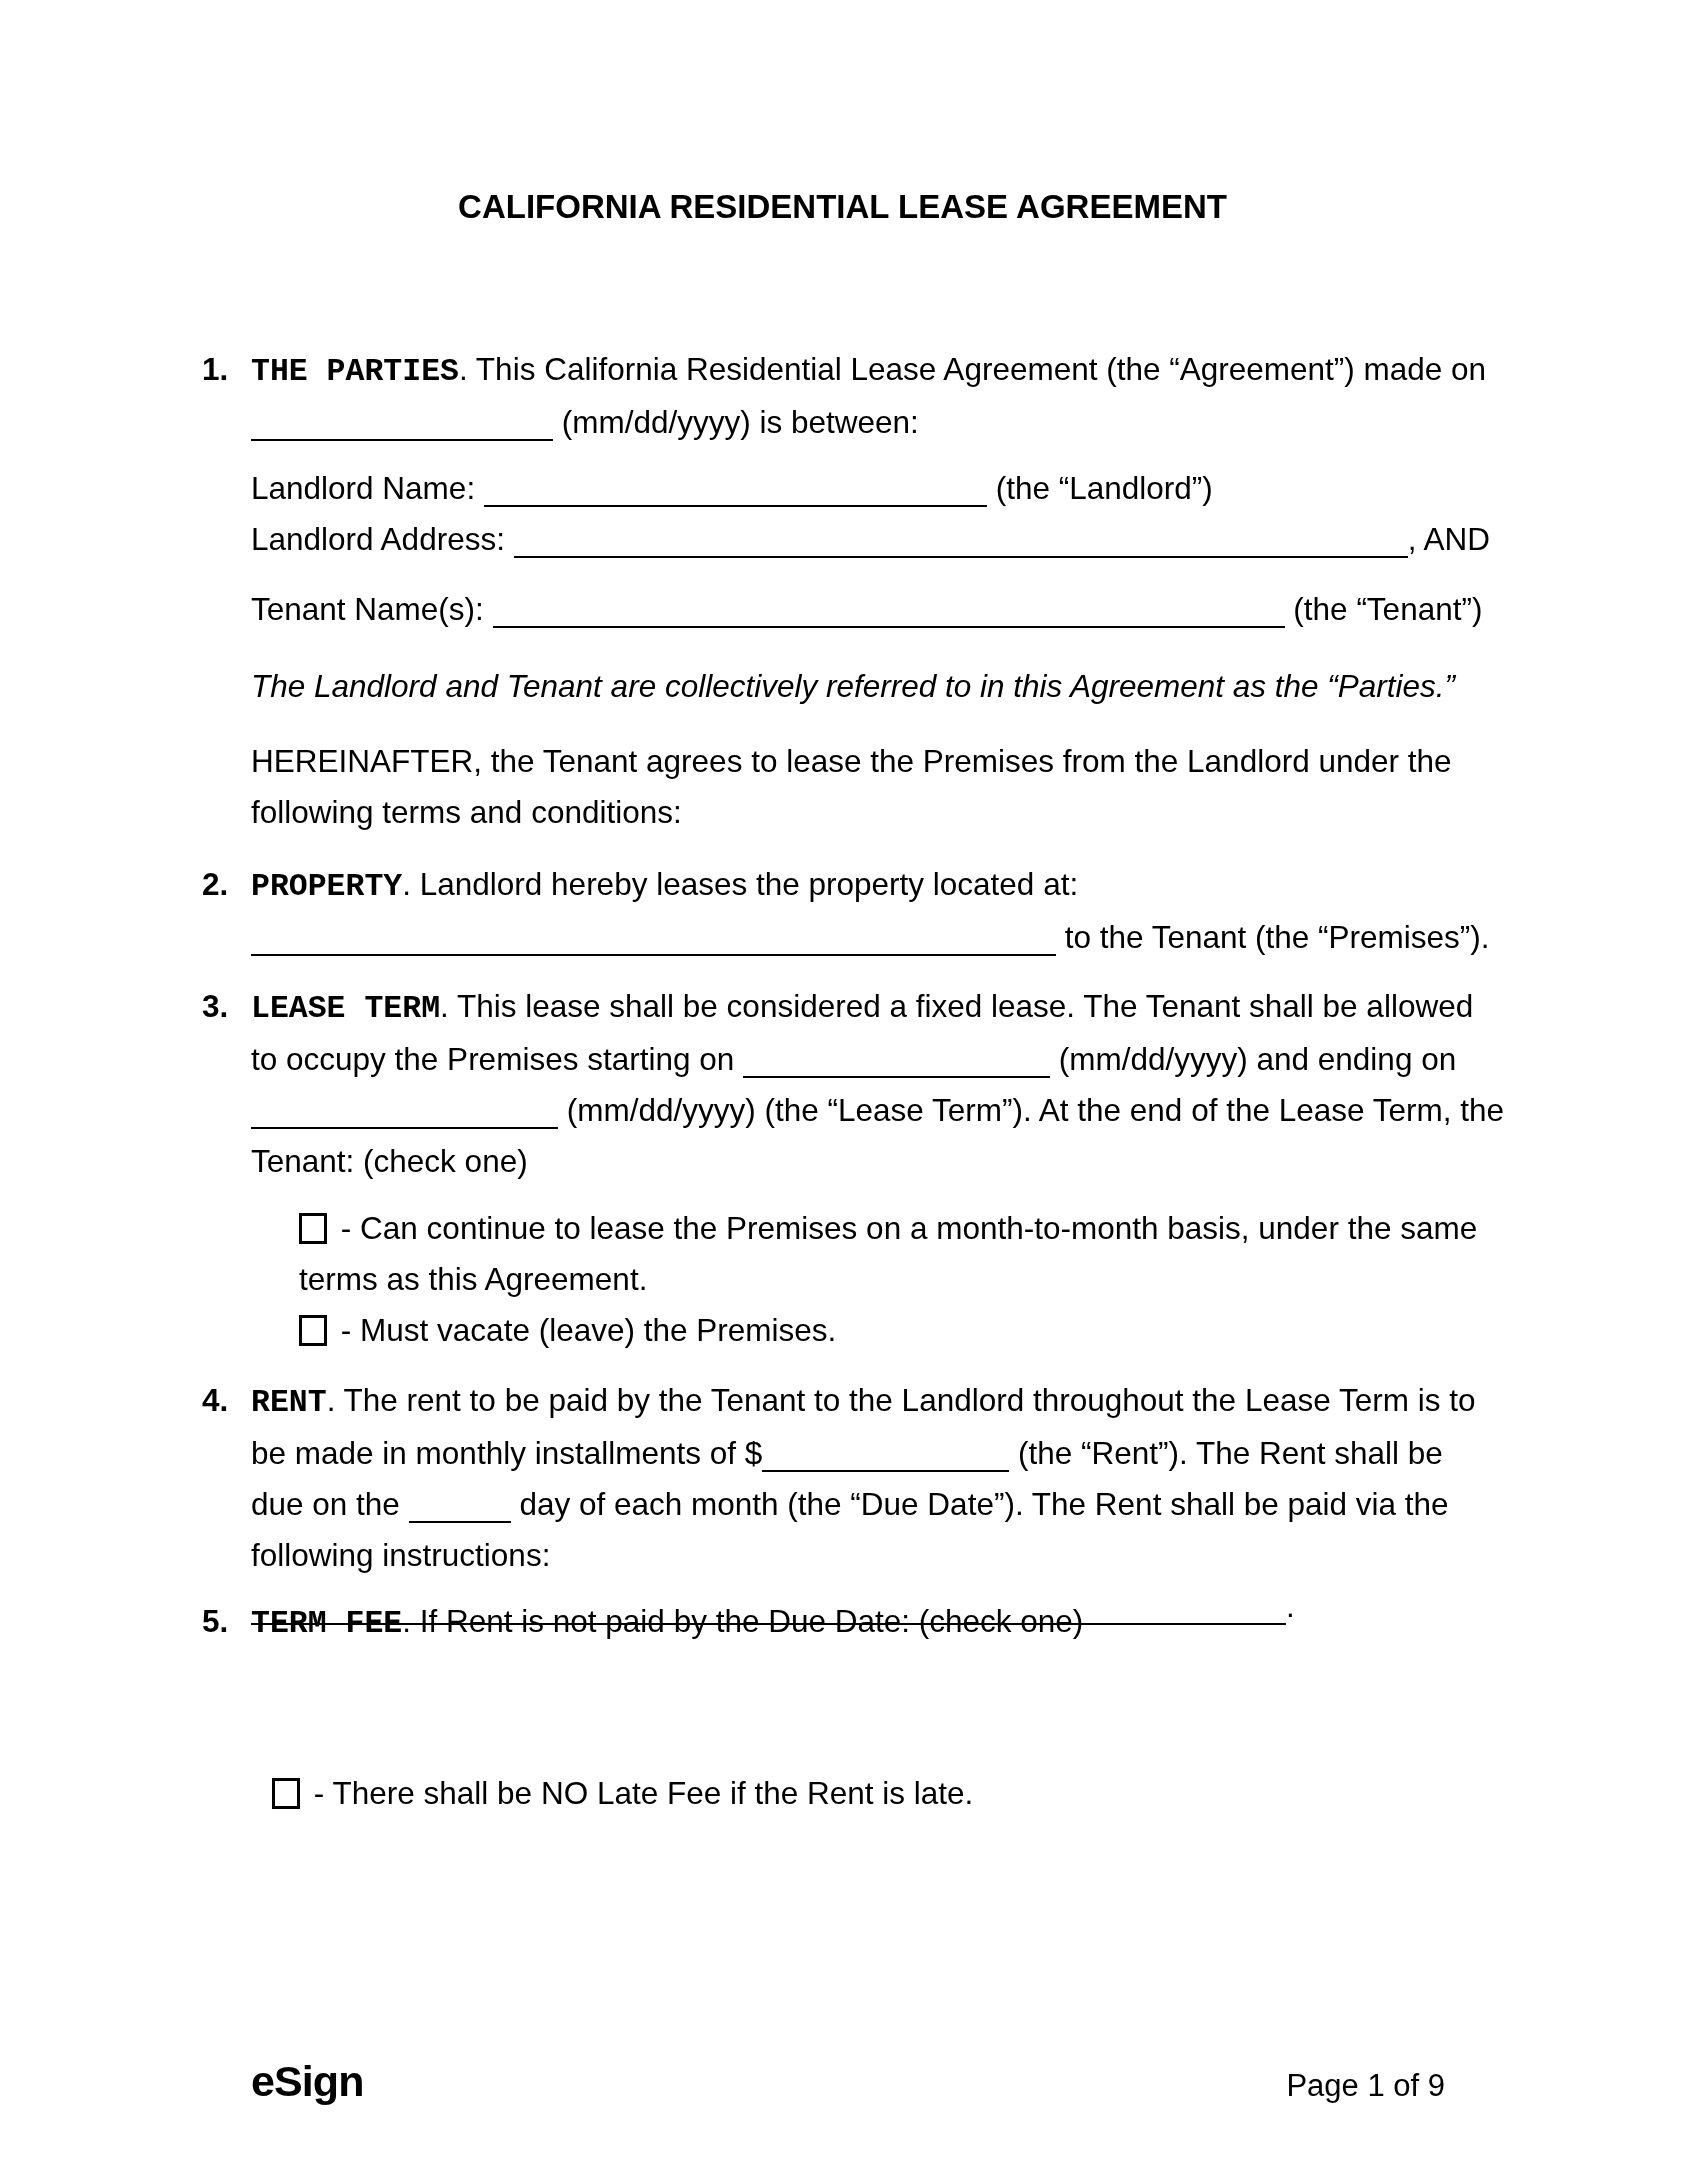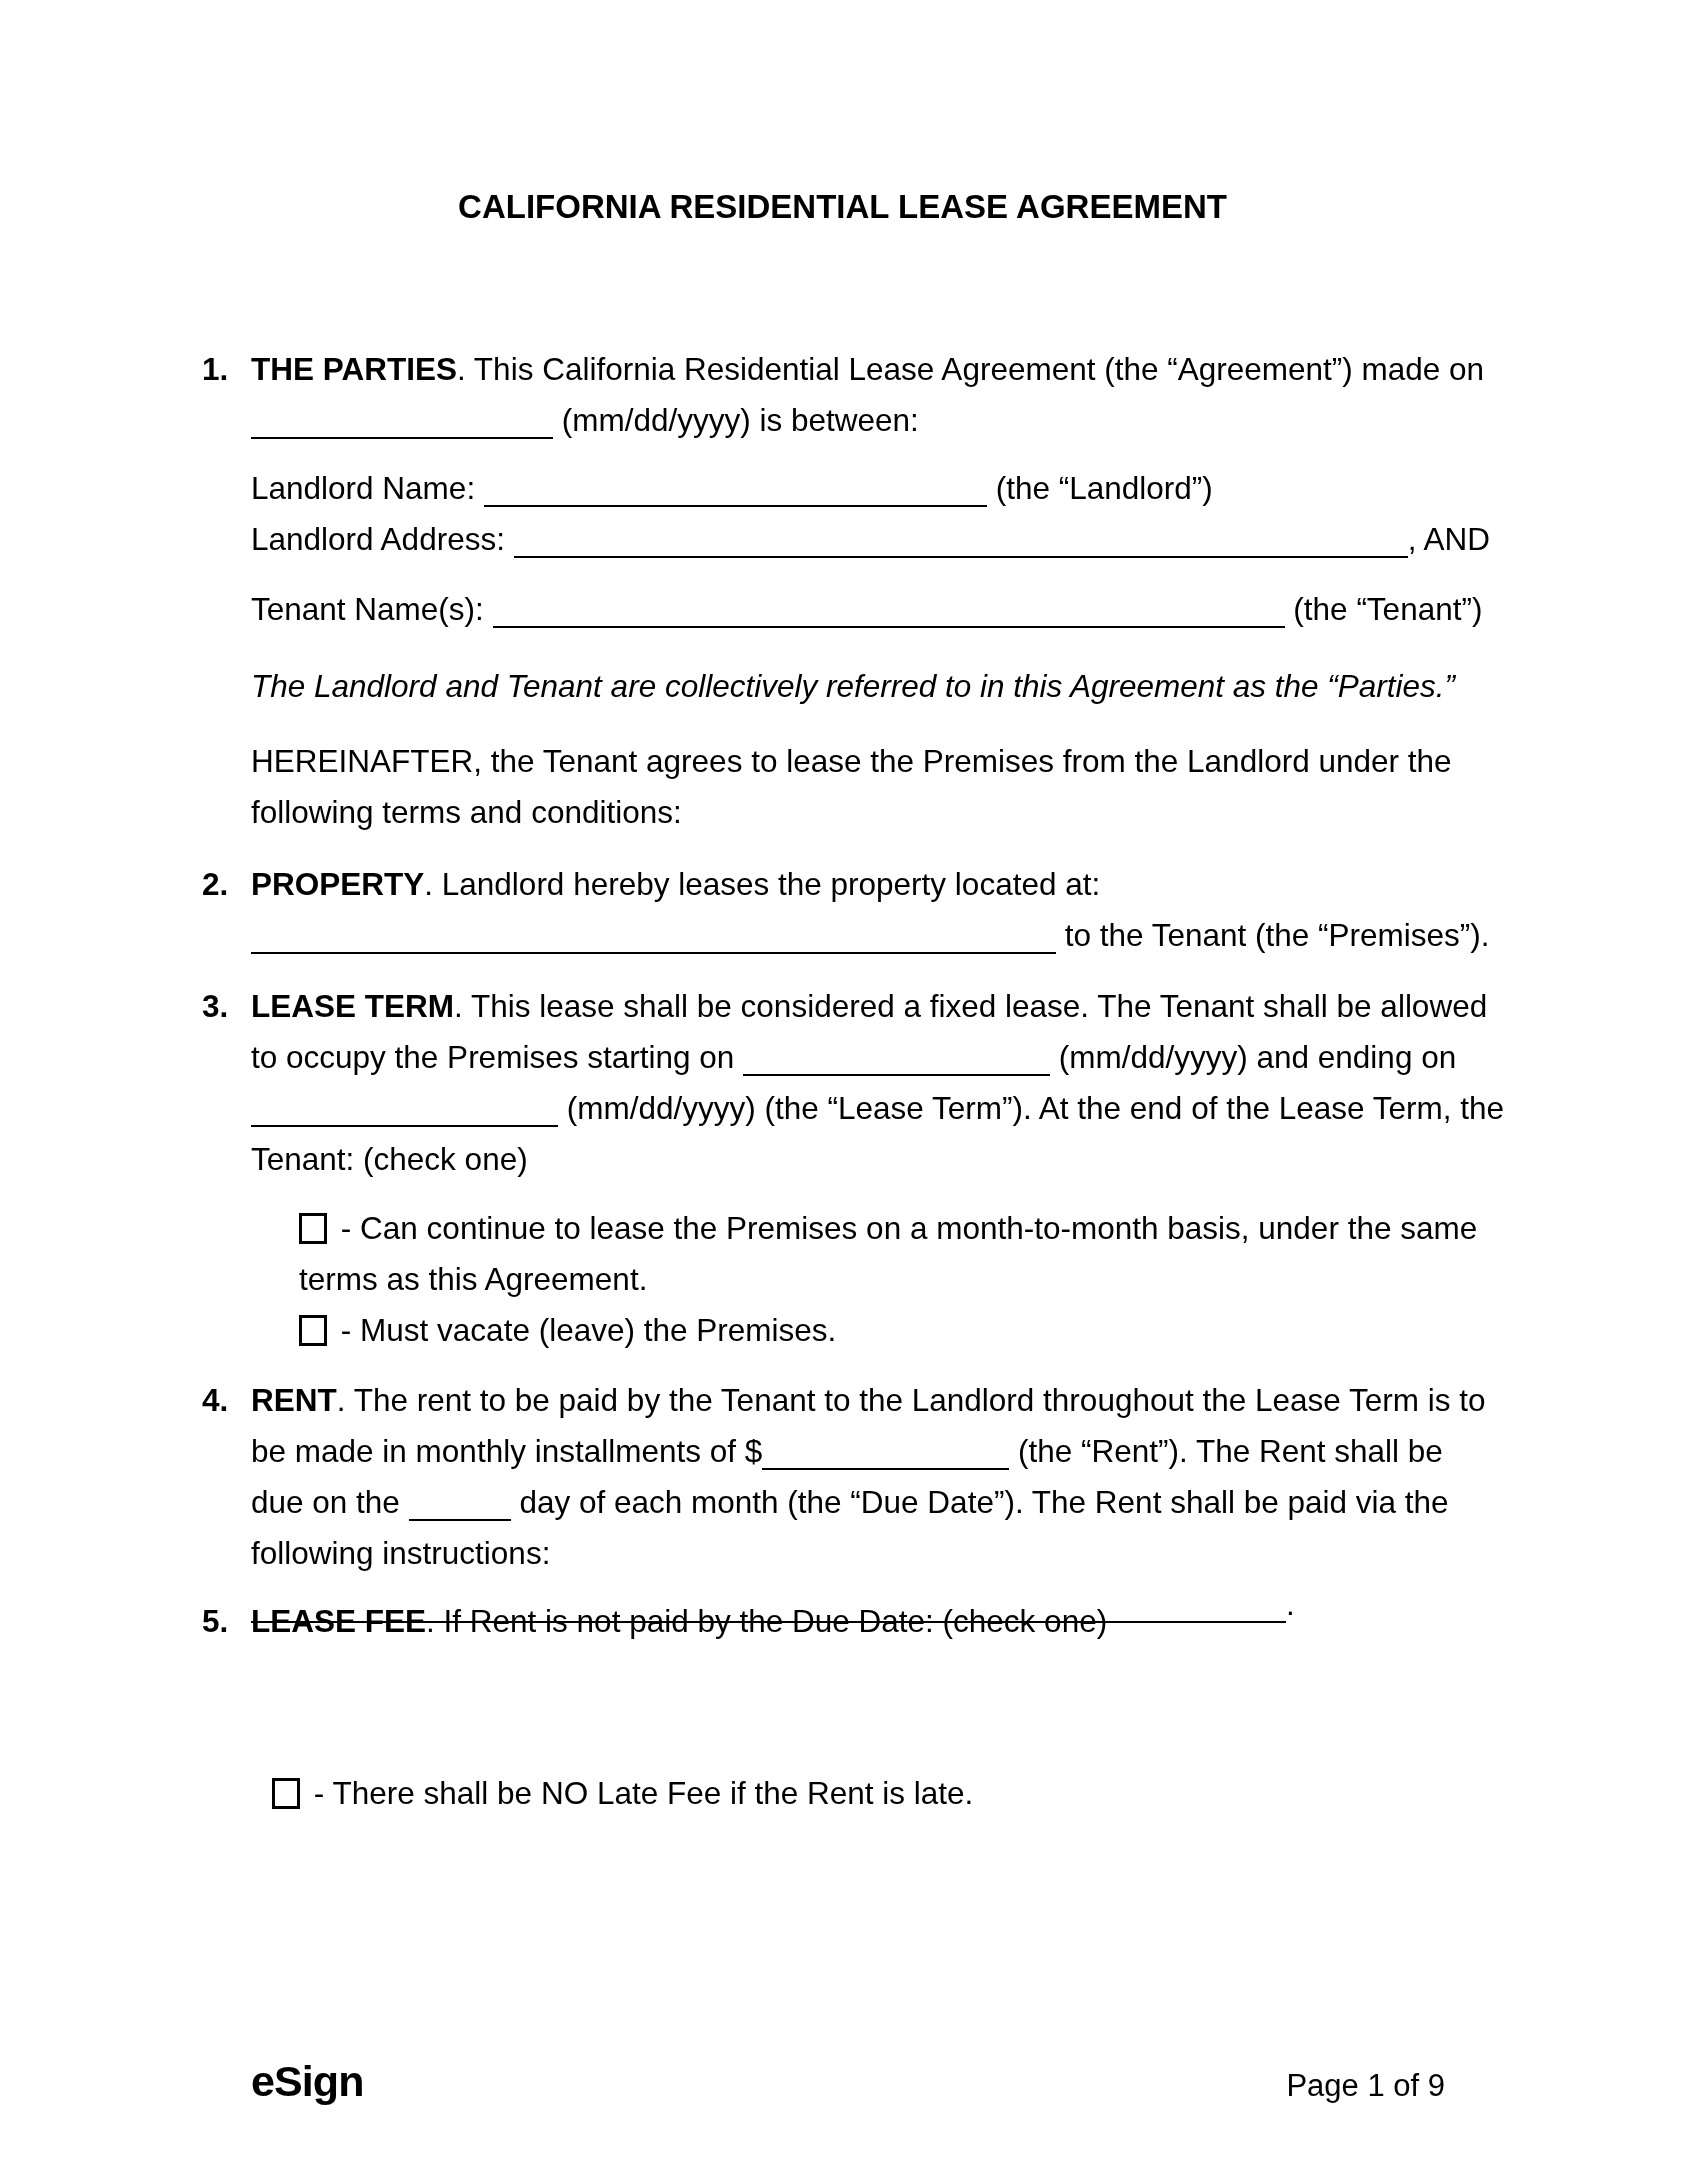--- a/index.html
+++ b/index.html
@@ -15,21 +15,21 @@
     position:absolute;top:187px;left:0;width:100%;
     text-align:center;font-size:33px;font-weight:bold;line-height:1.2;
     letter-spacing:0;
   }
   .para{position:absolute;text-align:left;}
   .numbered{left:202px;width:1302px;padding-left:49px;box-sizing:border-box;}
   .num{position:absolute;left:0;top:0;font-weight:bold;}
   .indent1{left:251px;width:1244px;}
   .cb-indent2{left:299px;width:1193px;}
   .cb-indent1{left:251px;width:1244px;}
-  .seg-bold{font-weight:bold;}
+  .seg-bold{font-weight:bold;font-family:Liberation Mono, monospace;}
   .blank{
     display:inline-block;height:12px;
     border-bottom:2.6px solid #000;
     vertical-align:-7.7px;
   }
   .checkbox{
     display:inline-block;width:22px;height:25.6px;
     border:3.4px solid #000;background:#fff;
     vertical-align:-5.1px;margin-right:5.1px;
   }
@@ -72,21 +72,21 @@
   <div class="para cb-indent2" style="top:1203px;"><span class="checkbox"></span> - Can continue to lease the Premises on a month-to-month basis, under the same terms as this Agreement.</div>
 
   <div class="para cb-indent2" style="top:1305px;"><span class="checkbox"></span> - Must vacate (leave) the Premises.</div>
 
   <div class="para numbered" style="top:1375px;">
     <span class="num">4.</span>
   <span class="seg-bold">RENT</span>. The rent to be paid by the Tenant to the Landlord throughout the Lease Term is to be made in monthly installments of $<span class="blank" style="width: 247px;"></span> (the “Rent”). The Rent shall be due on the <span class="blank" style="width: 102px;"></span> day of each month (the “Due Date”). The Rent shall be paid via the following instructions: <span class="blank" style="width: 1035px;"></span>.</div>
 
   <div class="para numbered" style="top:1596px;">
     <span class="num">5.</span>
-  <span class="seg-bold">LEASE FEE</span>. If Rent is not paid by the Due Date: (check one)</div>
+  <span class="seg-bold">TERM FEE</span>. If Rent is not paid by the Due Date: (check one)</div>
 
 
   <div class="para cb-indent1" style="top:1768px;padding-left:21px;"><span class="checkbox"></span> - There shall be NO Late Fee if the Rent is late.</div>
 
   <div class="footer-brand">eSign</div>
   <div class="footer-page">Page 1 of 9</div>
 
 </div>
 
 

